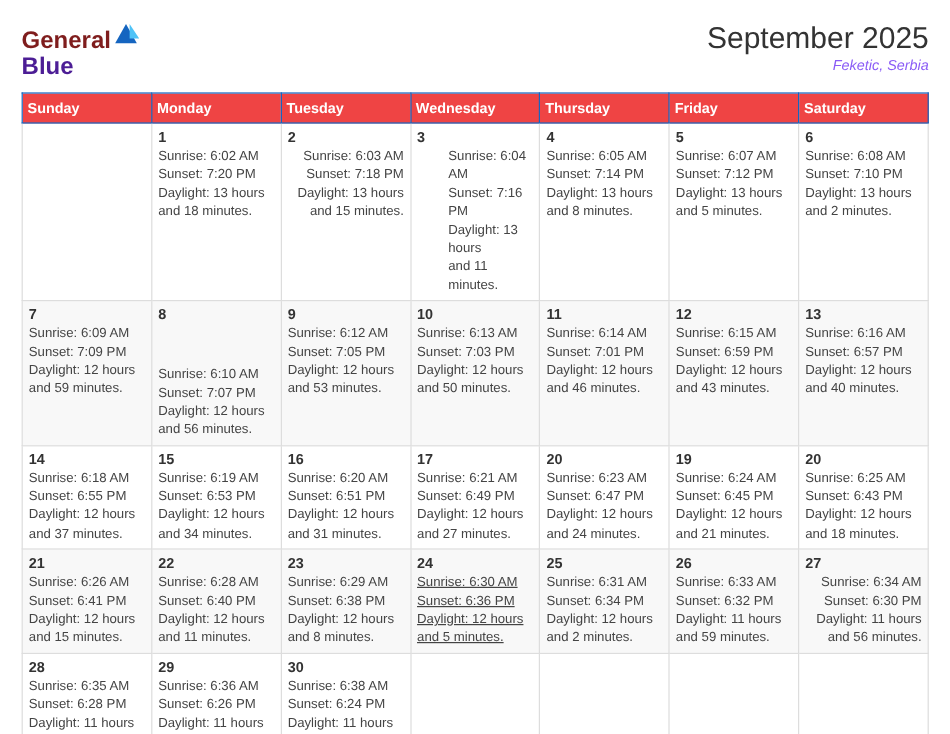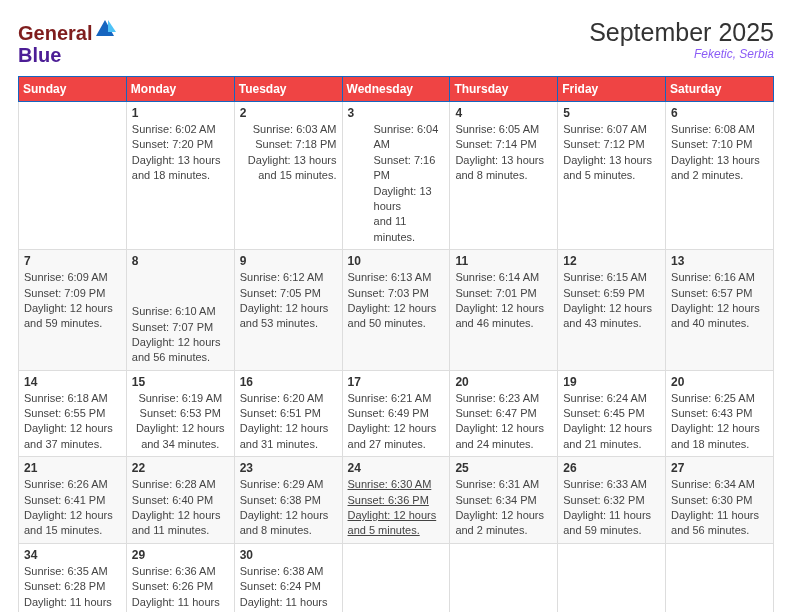--- a/index.html
+++ b/index.html
@@ -230,21 +230,21 @@
         <tr>
           <td>
             <span class="day-num">14</span>
             <div class="cell-text" style="white-space: pre-line;">Sunrise: 6:18 AM
 Sunset: 6:55 PM
 Daylight: 12 hours
 and 37 minutes.</div>
           </td>
           <td>
             <span class="day-num">15</span>
-            <div class="cell-text" style="white-space: pre-line; text-align: center;">Sunrise: 6:19 AM
+            <div class="cell-text" style="white-space: pre-line;">Sunrise: 6:19 AM
 Sunset: 6:53 PM
 Daylight: 12 hours
 and 34 minutes.</div>
           </td>
           <td>
             <span class="day-num">16</span>
             <div class="cell-text" style="white-space: pre-line;">Sunrise: 6:20 AM
 Sunset: 6:51 PM
 Daylight: 12 hours
 and 31 minutes.</div>
@@ -316,29 +316,29 @@
           </td>
           <td>
             <span class="day-num">26</span>
             <div class="cell-text" style="white-space: pre-line;">Sunrise: 6:33 AM
 Sunset: 6:32 PM
 Daylight: 11 hours
 and 59 minutes.</div>
           </td>
           <td>
             <span class="day-num">27</span>
-            <div class="cell-text" style="white-space: pre-line;">Sunrise: 6:34 AM
+            <div class="cell-text" style="white-space: pre-line; text-align: right;">Sunrise: 6:34 AM
 Sunset: 6:30 PM
 Daylight: 11 hours
 and 56 minutes.</div>
           </td>
         </tr>
         <tr>
           <td>
-            <span class="day-num">34</span>
+            <span class="day-num">28</span>
             <div class="cell-text" style="white-space: pre-line;">Sunrise: 6:35 AM
 Sunset: 6:28 PM
 Daylight: 11 hours
 and 52 minutes.</div>
           </td>
           <td>
             <span class="day-num">29</span>
             <div class="cell-text" style="white-space: pre-line;">Sunrise: 6:36 AM
 Sunset: 6:26 PM
 Daylight: 11 hours

